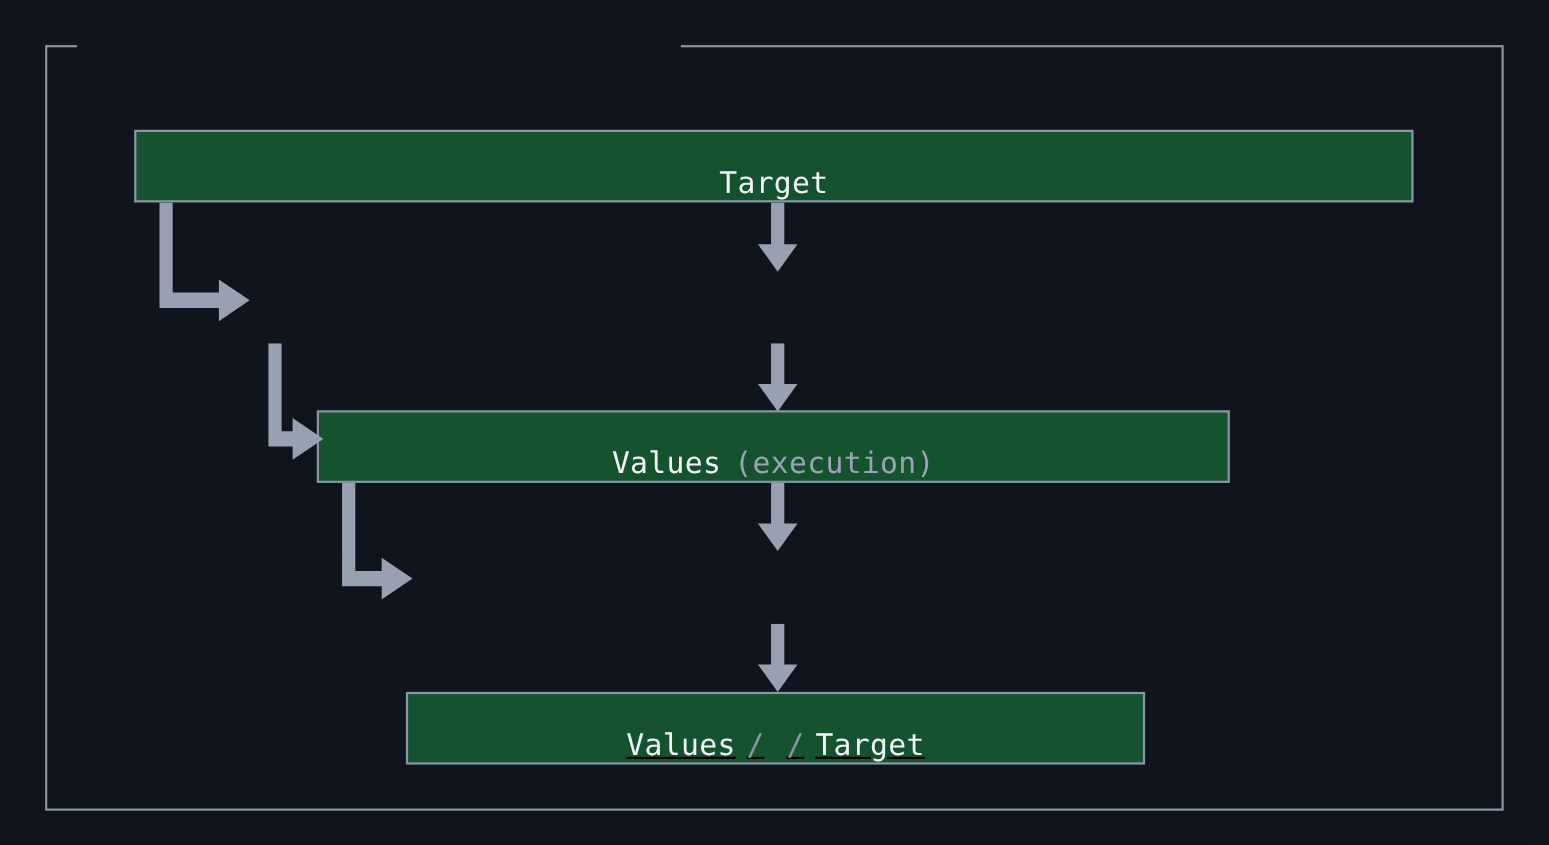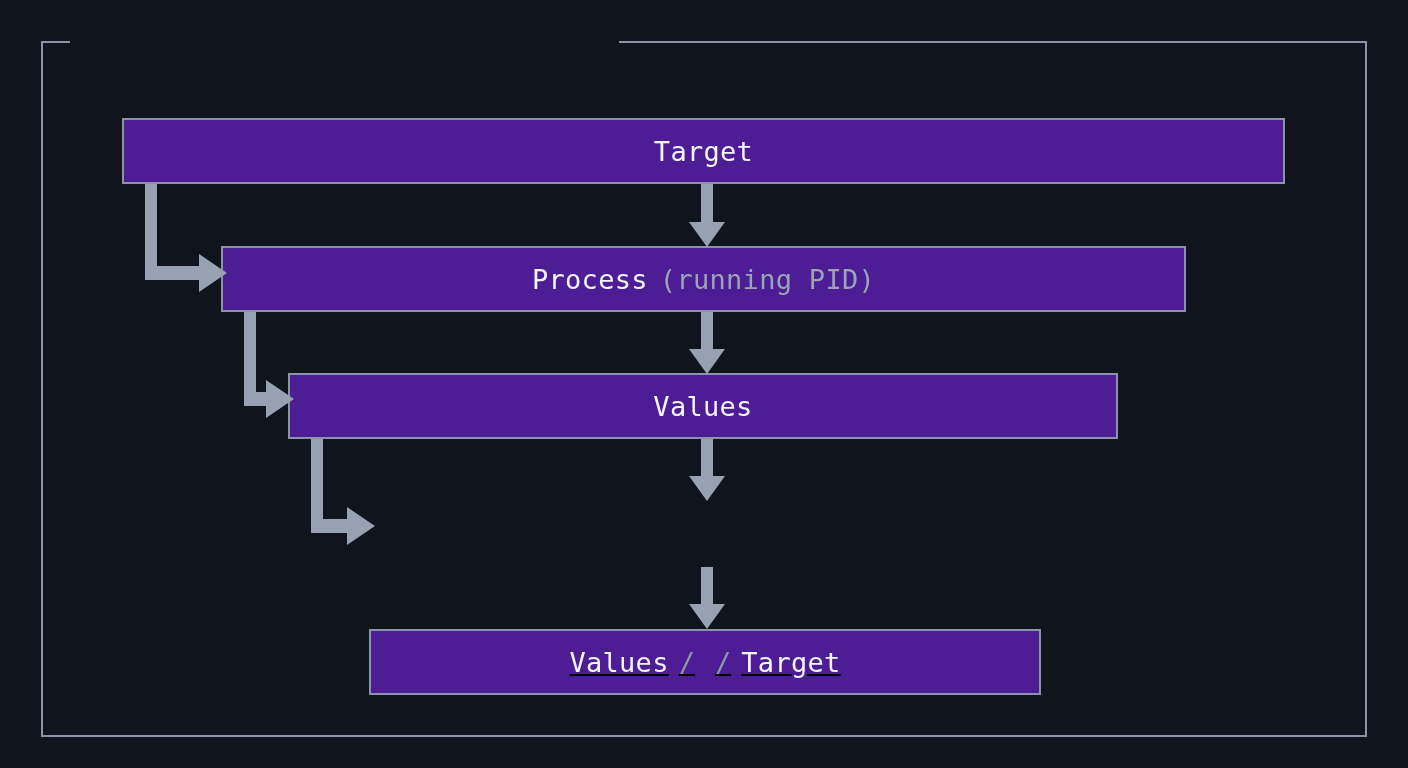--- a/index.html
+++ b/index.html
@@ -46,23 +46,23 @@
     color: #dbe1ea;
     white-space: nowrap;
     line-height: 30px;
   }
 
   
   .node {
     position: absolute;
     box-sizing: border-box;
     border: 2px solid #8a94a6;
-    background: #4c1d95;
+    background: #14532d;
     display: flex;
-    align-items: center;
+    align-items: flex-end;
     justify-content: center;
     height: 66px;
   }
   .node .lbl {
     font-size: 27px;
     color: #f2f5f9;
     white-space: nowrap;
     letter-spacing: 0.3px;
   }
   .node .sub {
@@ -90,27 +90,24 @@
 
 <div id="stage">
 
   <div id="frame"></div>
   <div id="frame-title-mask" style="left: 70px; width: 548.75px;"></div>
 
   <div class="node" style="left:122px; top:118px; width:1163px;">
     <span class="lbl">Target</span>
   </div>
 
-  <div class="node" style="left:221px; top:246px; width:965px;">
-    <span class="lbl">Process</span>
-    <span class="sub">(running PID)</span>
-  </div>
 
   <div class="node" style="left:288px; top:373px; width:830px;">
     <span class="lbl">Values</span>
+    <span class="sub">(execution)</span>
   </div>
 
 
   <div class="node" style="left:369px; top:629px; width:672px;text-decoration:underline;">
     <span class="lbl">Values</span>
     <span class="sep">/</span>
     <span class="sep">/</span>
     <span class="lbl">Target</span>
   </div>
 

